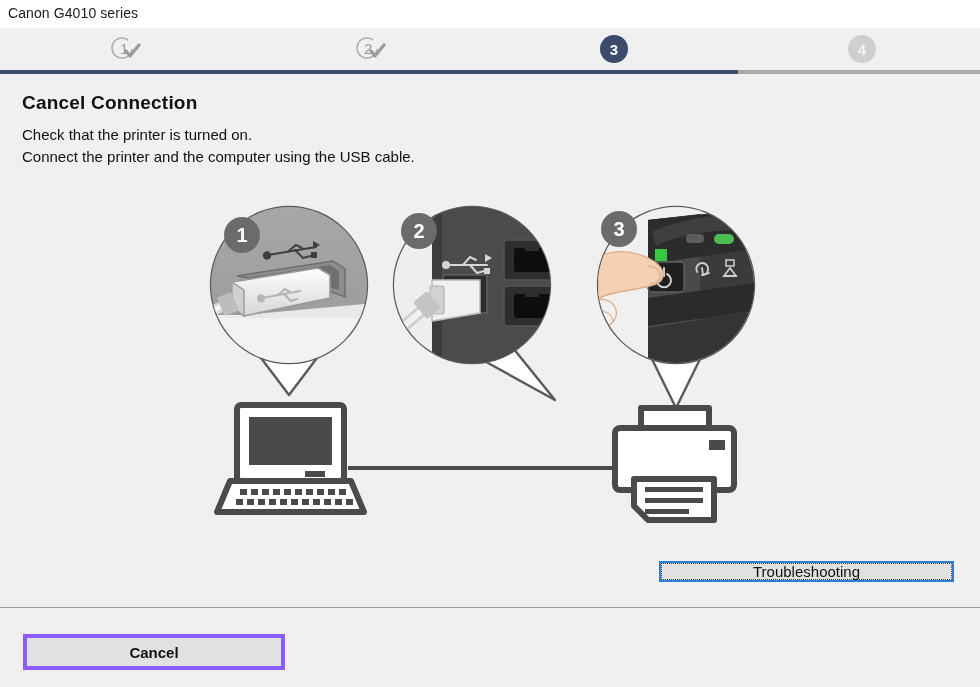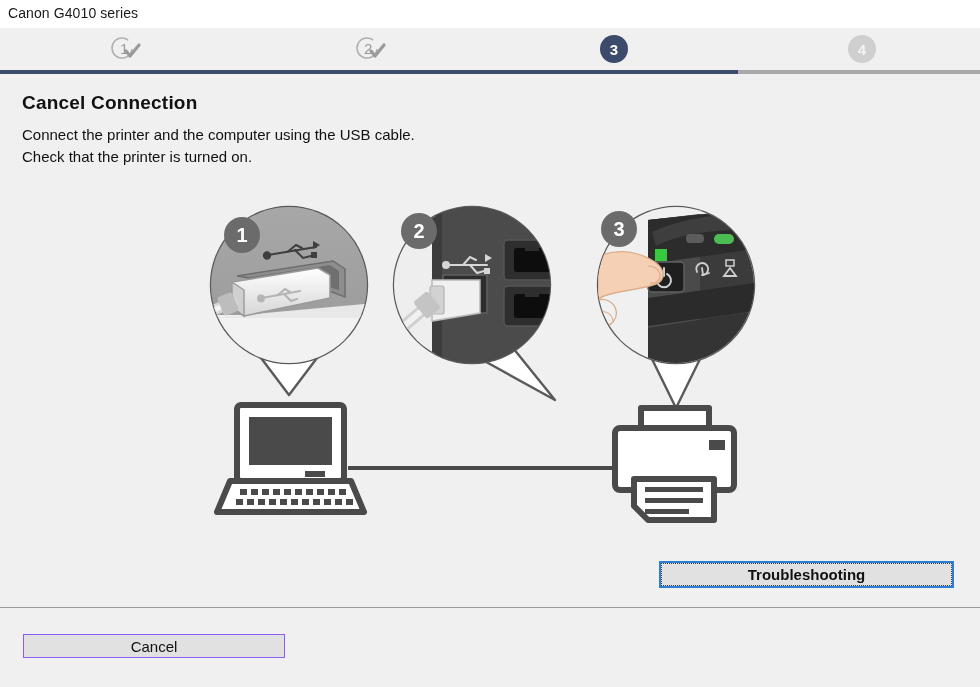--- a/index.html
+++ b/index.html
@@ -83,32 +83,32 @@
 
   
   .btn {
     position: absolute;
     background: #e1e1e1;
     font-size: 15px; color: #111;
     display: flex; align-items: center; justify-content: center;
     cursor: default;
   }
   .btn-troubleshooting {
-    left: 659px; top: 561px; width: 295px; height: 27px;
+    left: 659px; top: 561px; width: 295px; height: 21px;
     border: 2px solid #2a7fd4;
-    font-weight: bold;
   }
   .btn-troubleshooting .inner {
     width: 100%; height: 100%;
     border: 1px dotted #3a3a3a;
     display: flex; align-items: center; justify-content: center;
   }
   .btn-cancel {
-    left: 23px; top: 634px; width: 262px; height: 24px;
-    border: 1px solid #8b5cf6;
+    left: 23px; top: 634px; width: 262px; height: 36px;
+    border: 4px solid #8b5cf6;
+    font-weight: bold;
   }
 
   .footer-divider {
     position: absolute; left: 0; top: 607px; width: 980px;
     height: 1px; background: #9b9b9b;
   }
 </style>
 </head>
 <body>
 
@@ -148,22 +148,22 @@
       <div class="circ-todo">4</div>
     </div>
   </div>
 
   <div class="progress-track">
     <div class="progress-fill"></div>
   </div>
 
   <div class="heading">Cancel Connection</div>
   <div class="desc">
+    <div>Check that the printer is turned on.</div>
     <div>Connect the printer and the computer using the USB cable.</div>
-    <div>Check that the printer is turned on.</div>
   </div>
 
   <div class="illus">
     <svg width="980" height="340" viewBox="0 0 980 340" xmlns="http://www.w3.org/2000/svg">
       <defs>
         <clipPath id="cl1">
             <circle cx="289" cy="95" r="78"></circle>
           </clipPath>
         <clipPath id="cl2">
             <circle cx="472" cy="95" r="78"></circle>

